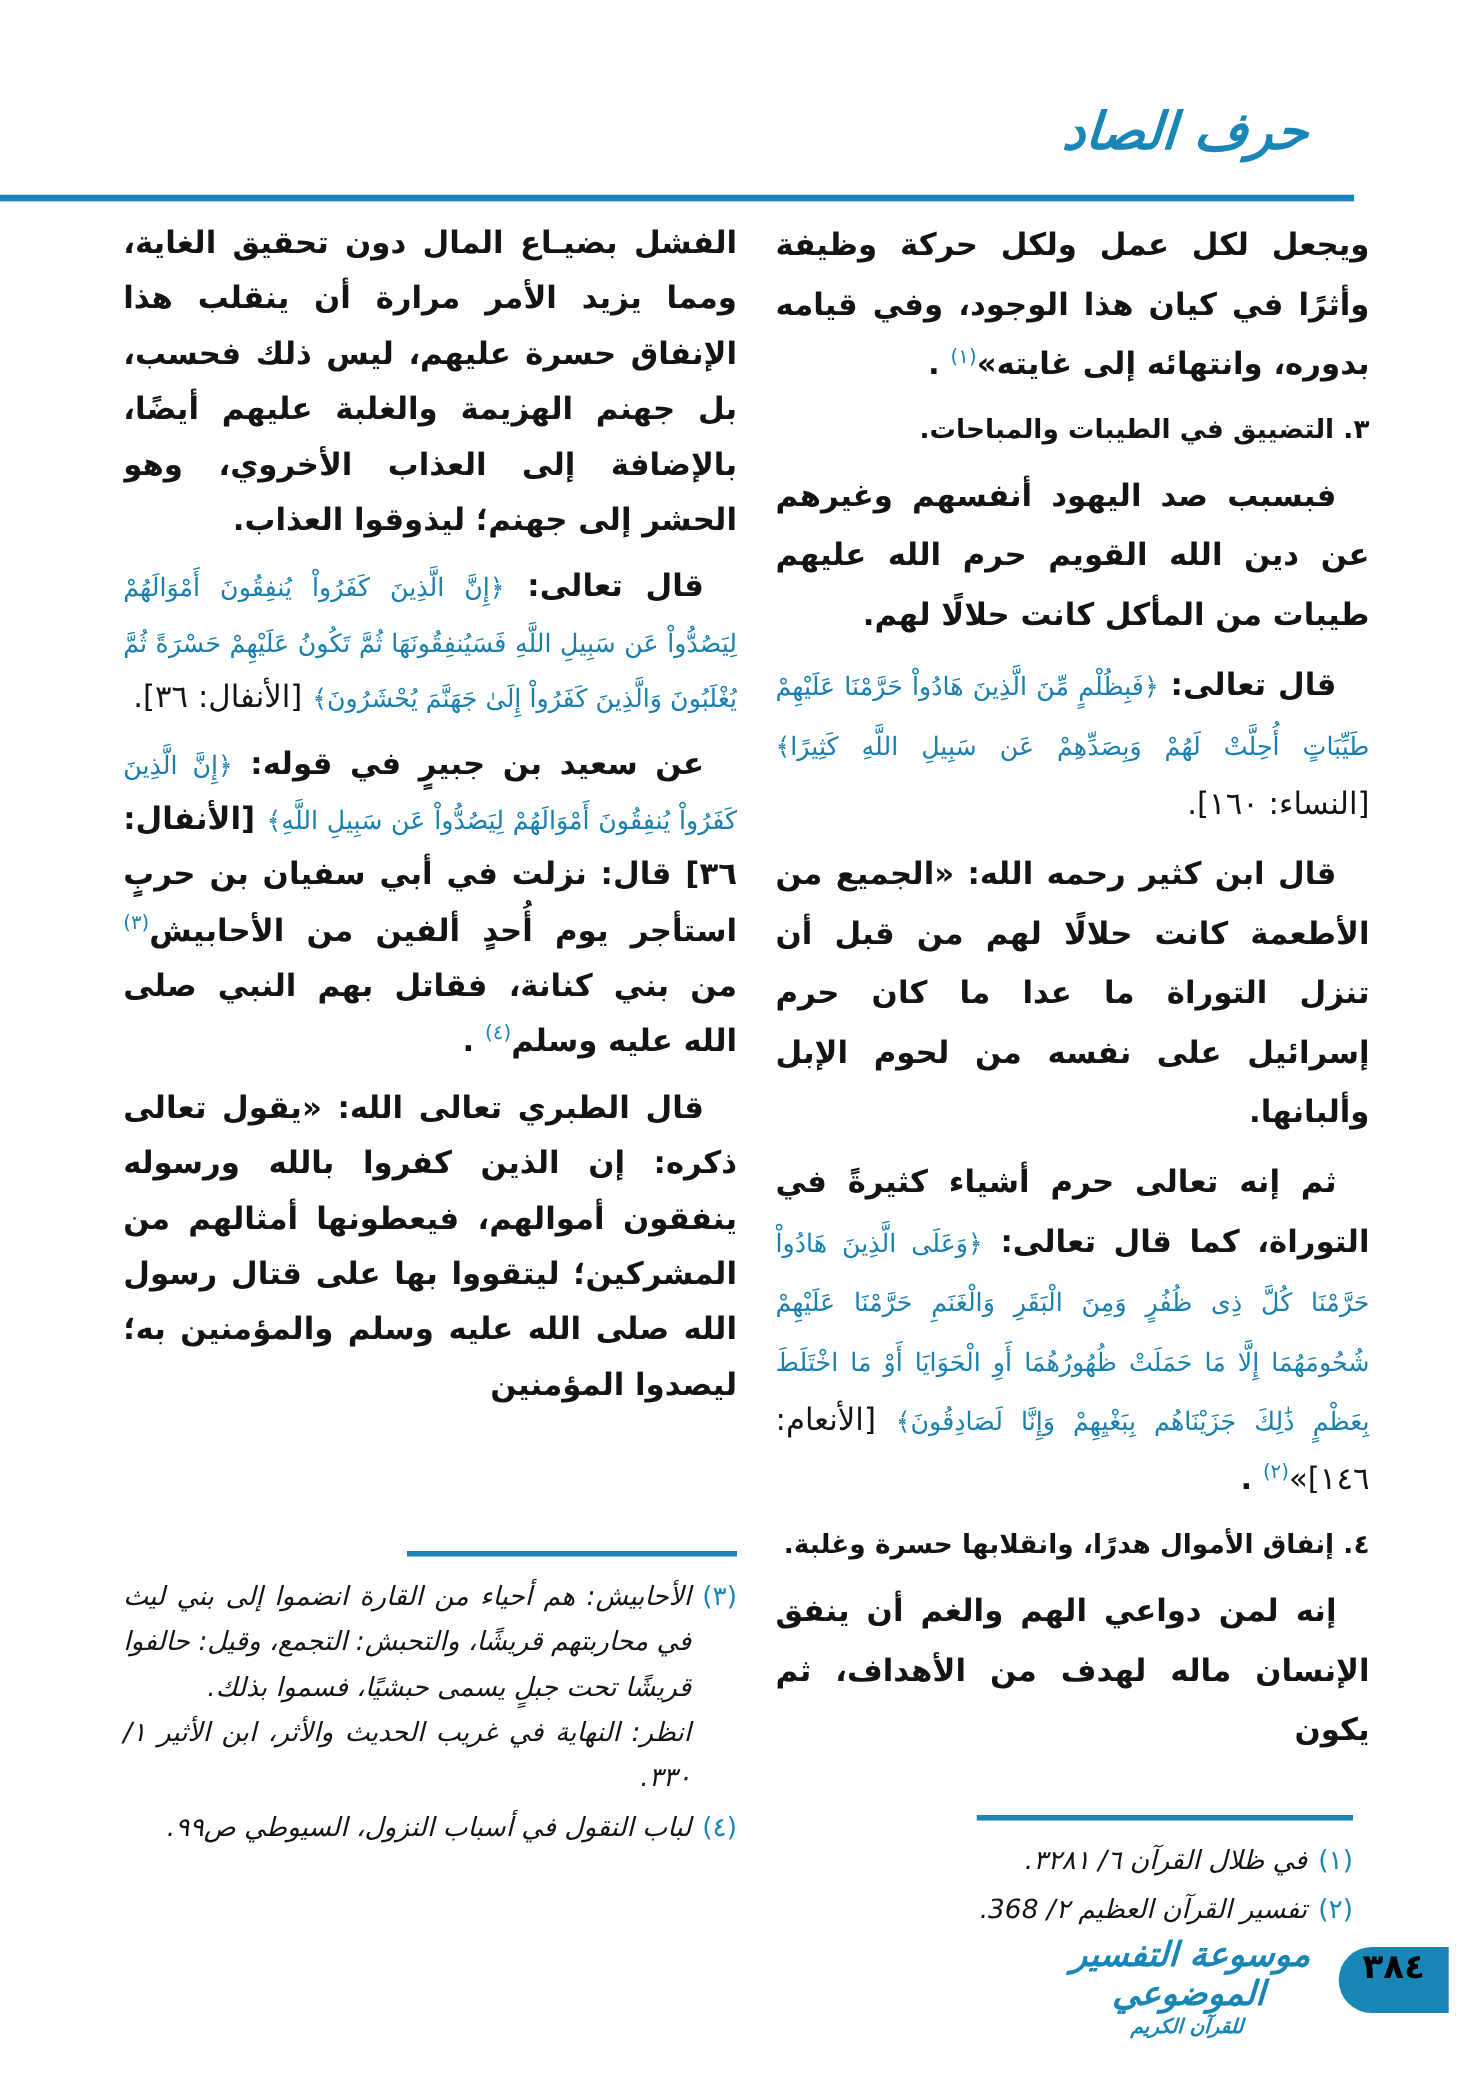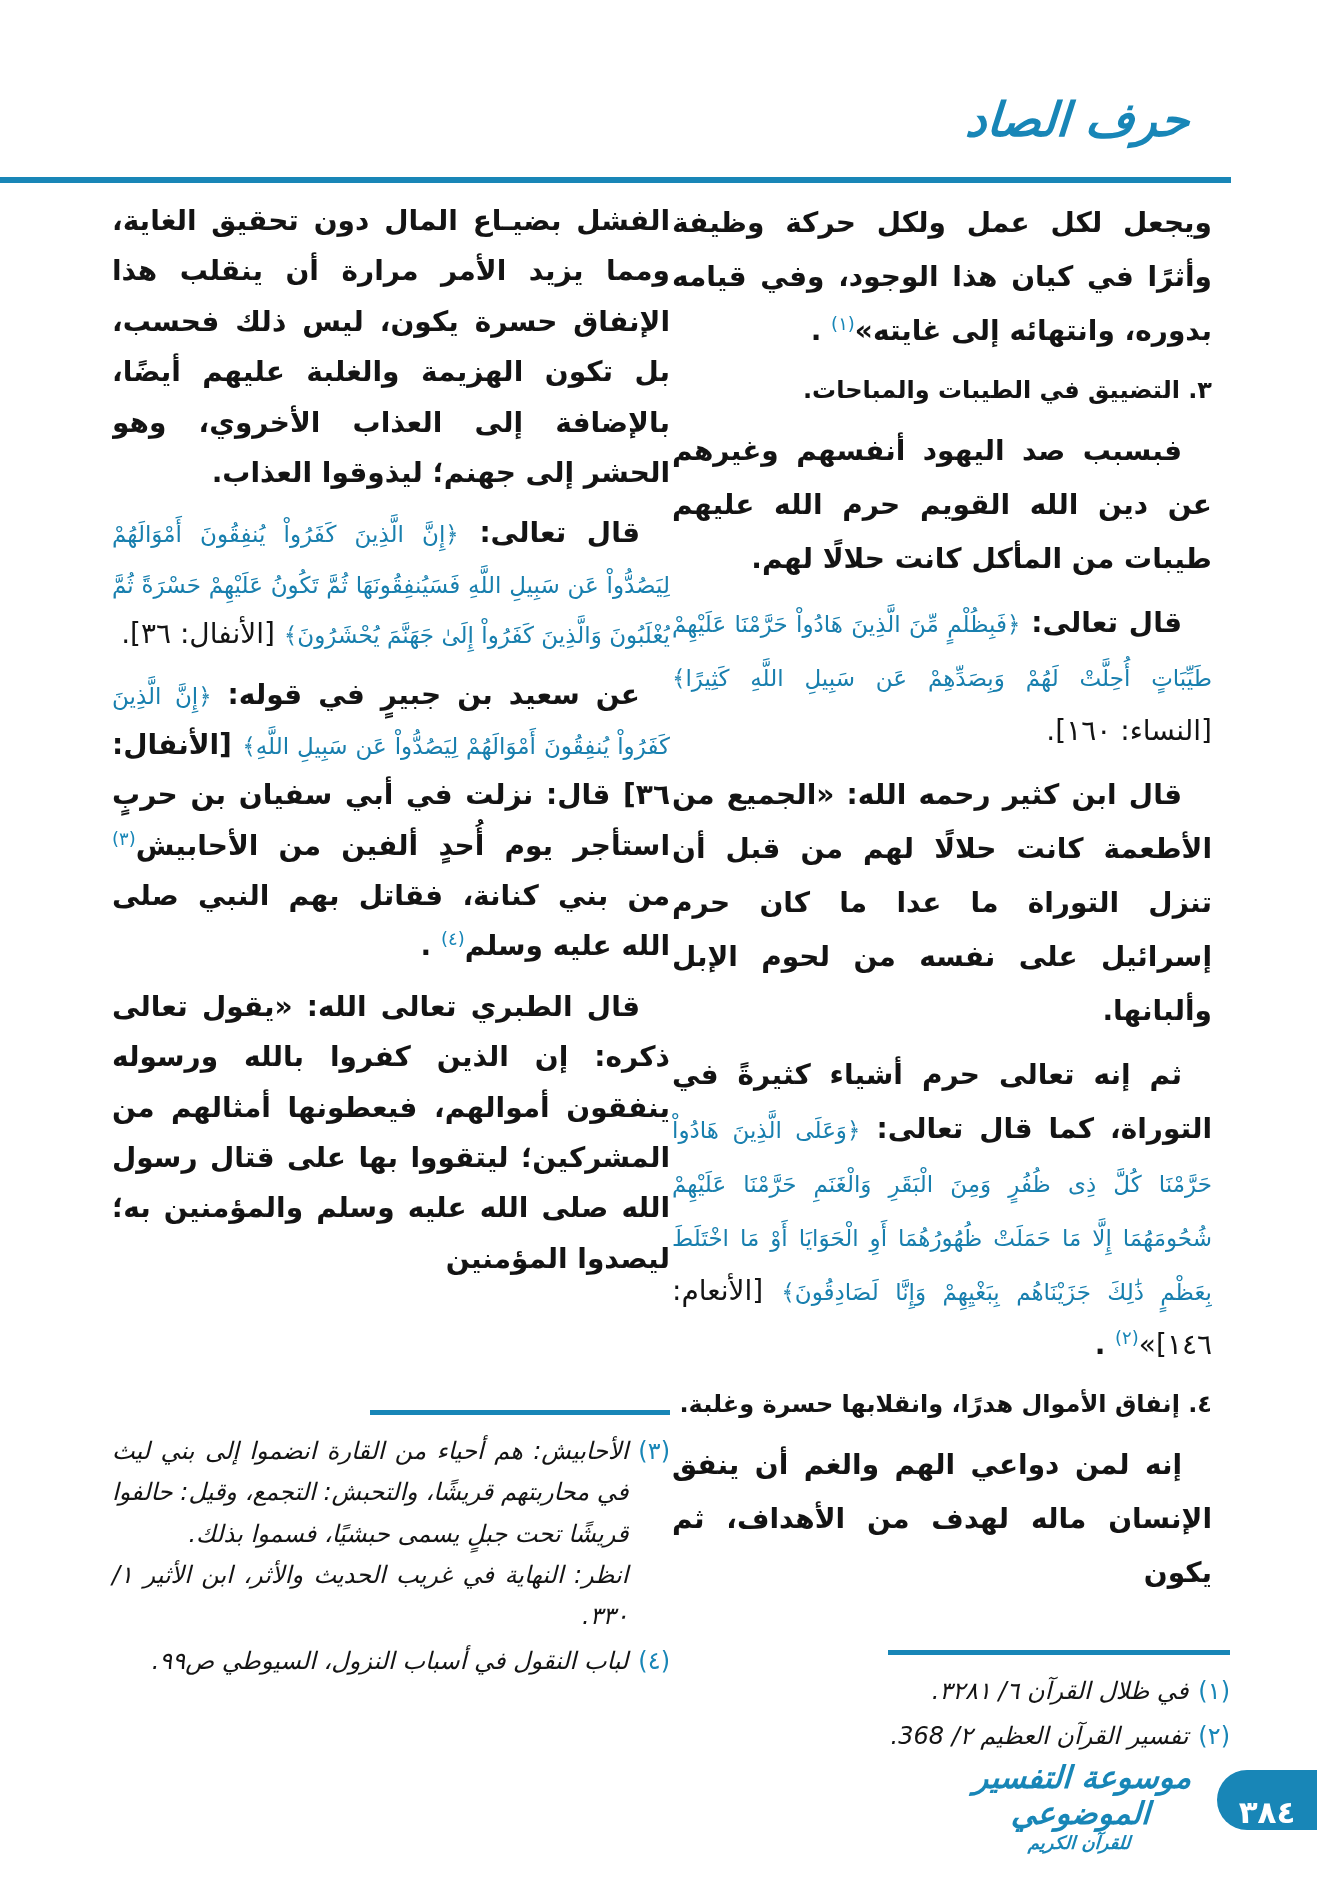--- a/index.html
+++ b/index.html
@@ -24,21 +24,21 @@
     position:absolute;top:177px;left:0;right:108px;height:6px;
     background:#1886b7;
   }
   
   .col{
     position:absolute;top:196px;
     text-align:justify;text-justify:inter-word;
     font-weight:bold;
     overflow:hidden;
   }
-  .col-right{right:127px;width:540px;height:1450px;font-size:28px;line-height:1.93;}
+  .col-right{right:94px;width:540px;height:1450px;font-size:28px;line-height:1.93;}
   .col-left{left:112px;width:558px;height:1212px;font-size:28px;line-height:1.8;}
   .col p{margin:0 0 10px 0;}
   .indent{text-indent:30px;}
   .sec-heading{font-size:24px;font-weight:bold;margin:8px 0 10px 0;line-height:1.9;}
   .verse{color:#187fae;font-weight:normal;font-size:23px;margin-top:44px;}
   .cite{font-weight:normal;}
   .fn-sup{
     color:#1886b7;font-weight:normal;
     font-size:18px;vertical-align:super;line-height:0;
   }
@@ -56,22 +56,22 @@
   .publisher-logo{
     position:absolute;top:1760px;right:148px;width:220px;
     text-align:center;color:#1886b7;line-height:1.15;
     transform:skewX(-3deg);
   }
   .logo-line1{font-size:31px;font-weight:bold;font-style:italic;}
   .logo-line2{font-size:18px;font-weight:bold;font-style:italic;margin-top:2px;}
   .page-badge{
     position:absolute;top:1770px;right:22px;width:100px;height:60px;
     background:#1886b7;border-radius:32px 0 0 32px;
-    display:flex;align-items:flex-end;justify-content:center;
-    color:#ffffff;font-size:31px;font-weight:bold;
+    display:flex;align-items:flex-start;justify-content:center;
+    color:#000000;font-size:31px;font-weight:bold;
   }
 </style>
 </head>
 <body>
 
 <div class="page">
 
   <div class="chapter-title">حرف الصاد</div>
   <div class="header-rule"></div>
 
@@ -87,21 +87,21 @@
     <p class="indent">قال ابن كثير رحمه الله: «الجميع من الأطعمة كانت حلالًا لهم من قبل أن تنزل التوراة ما عدا ما كان حرم إسرائيل على نفسه من لحوم الإبل وألبانها.</p>
 
     <p class="indent"><span>ثم إنه تعالى حرم أشياء كثيرةً في التوراة، كما قال تعالى: </span><span class="verse">﴿وَعَلَى الَّذِينَ هَادُواْ حَرَّمْنَا كُلَّ ذِى ظُفُرٍ وَمِنَ الْبَقَرِ وَالْغَنَمِ حَرَّمْنَا عَلَيْهِمْ شُحُومَهُمَا إِلَّا مَا حَمَلَتْ ظُهُورُهُمَا أَوِ الْحَوَايَا أَوْ مَا اخْتَلَطَ بِعَظْمٍ ذَٰلِكَ جَزَيْنَاهُم بِبَغْيِهِمْ وَإِنَّا لَصَادِقُونَ﴾</span><span class="cite"> [الأنعام: ١٤٦]»</span><sup class="fn-sup">(٢)</sup><span> .</span></p>
 
     <div class="sec-heading">٤. إنفاق الأموال هدرًا، وانقلابها حسرة وغلبة.</div>
 
     <p class="indent">إنه لمن دواعي الهم والغم أن ينفق الإنسان ماله لهدف من الأهداف، ثم يكون</p>
   </section>
 
   <section class="col col-left">
-    <p>الفشل بضيـاع المال دون تحقيق الغاية، ومما يزيد الأمر مرارة أن ينقلب هذا الإنفاق حسرة يكون، ليس ذلك فحسب، بل تكون الهزيمة والغلبة عليهم أيضًا، بالإضافة إلى العذاب الأخروي، وهو الحشر إلى جهنم؛ ليذوقوا العذاب.</p>
+    <p>الفشل بضيـاع المال دون تحقيق الغاية، ومما يزيد الأمر مرارة أن ينقلب هذا الإنفاق حسرة عليهم، ليس ذلك فحسب، بل جهنم الهزيمة والغلبة عليهم أيضًا، بالإضافة إلى العذاب الأخروي، وهو الحشر إلى جهنم؛ ليذوقوا العذاب.</p>
 
     <p class="indent"><span>قال تعالى: </span><span class="verse">﴿إِنَّ الَّذِينَ كَفَرُواْ يُنفِقُونَ أَمْوَالَهُمْ لِيَصُدُّواْ عَن سَبِيلِ اللَّهِ فَسَيُنفِقُونَهَا ثُمَّ تَكُونُ عَلَيْهِمْ حَسْرَةً ثُمَّ يُغْلَبُونَ وَالَّذِينَ كَفَرُواْ إِلَىٰ جَهَنَّمَ يُحْشَرُونَ﴾</span><span class="cite"> [الأنفال: ٣٦].</span></p>
 
     <p class="indent"><span>عن سعيد بن جبيرٍ في قوله: </span><span class="verse">﴿إِنَّ الَّذِينَ كَفَرُواْ يُنفِقُونَ أَمْوَالَهُمْ لِيَصُدُّواْ عَن سَبِيلِ اللَّهِ﴾</span><span> [الأنفال: ٣٦] قال: نزلت في أبي سفيان بن حربٍ استأجر يوم أُحدٍ ألفين من الأحابيش</span><sup class="fn-sup">(٣)</sup><span> من بني كنانة، فقاتل بهم النبي صلى الله عليه وسلم</span><sup class="fn-sup">(٤)</sup><span> .</span></p>
 
     <p class="indent">قال الطبري تعالى الله: «يقول تعالى ذكره: إن الذين كفروا بالله ورسوله ينفقون أموالهم، فيعطونها أمثالهم من المشركين؛ ليتقووا بها على قتال رسول الله صلى الله عليه وسلم والمؤمنين به؛ ليصدوا المؤمنين</p>
   </section>
 
   <div class="footnotes footnotes-left">
     <div class="fn-rule"></div>

